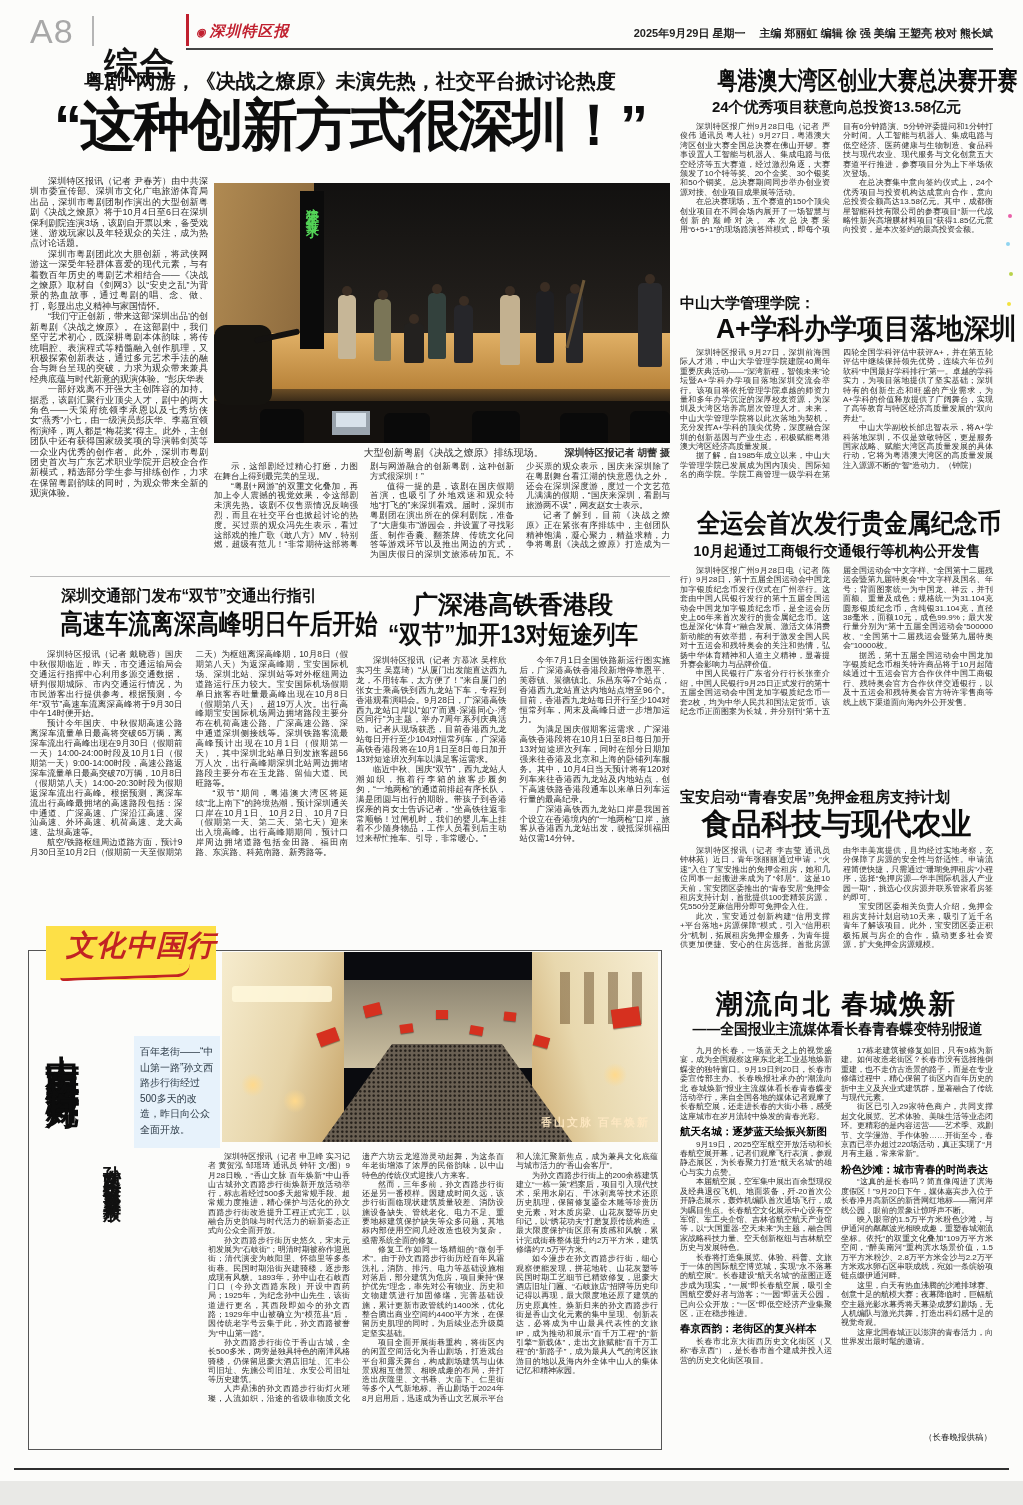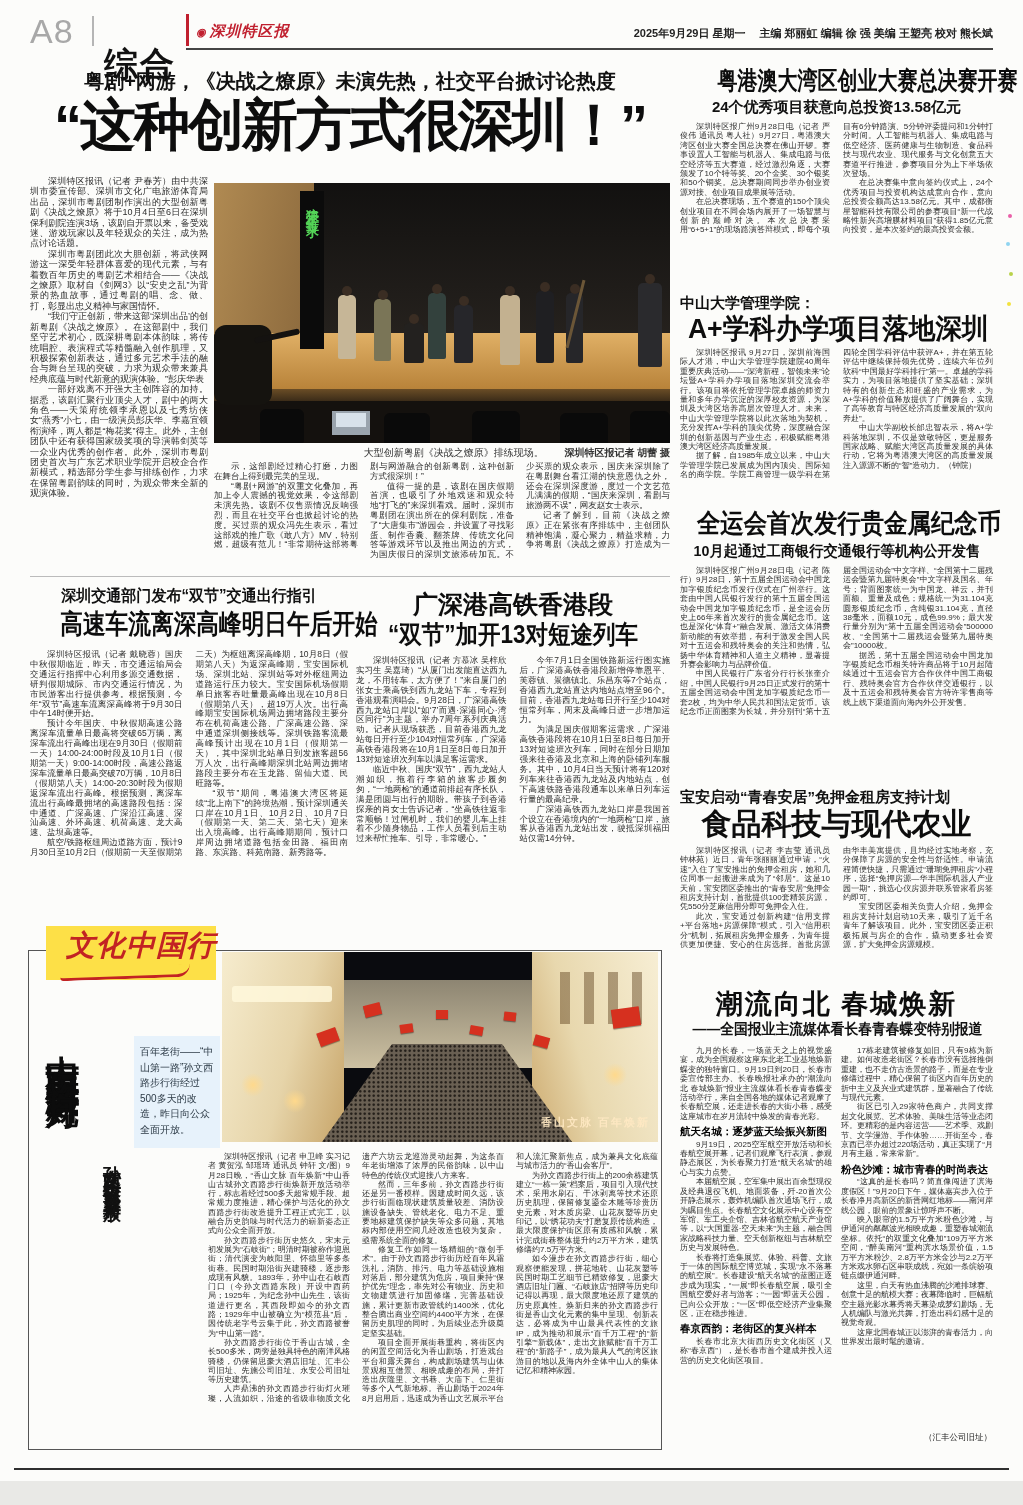--- a/index.html
+++ b/index.html
@@ -224,21 +224,21 @@
       <p>在总决赛集中意向签约仪式上，24个优秀项目与投资机构达成意向合作，意向总投资金额高达13.58亿元。其中，成都衡星智能科技有限公司的参赛项目“新一代战略性新兴高增膜材料项目”获得1.85亿元意向投资，是本次签约的最高投资金额。</p>
     </div>
   <div class="specks">
     <span style="left:1008px;top:214px;background:#e960a8;"></span>
     <span style="left:1006px;top:242px;background:#8fd4f0;"></span>
     <span style="left:1009px;top:272px;background:#b9d24a;"></span>
     <span style="left:1007px;top:302px;background:#f2e23e;"></span>
   </div>
 
   <div class="abs ra-kicker" style="top:294px;">中山大学管理学院：</div>
-  <div class="abs headline ra-headline" style="top:310px;font-size:28px;"><span style="transform:scaleX(.95);">A+学科办学项目落地深圳</span></div>
+  <div class="abs headline ra-headline" style="top:310px;font-size:28px;margin-left:28px;"><span style="transform:scaleX(.95);">A+学科办学项目落地深圳</span></div>
   <div class="abs body cols2 ra-body" style="top:348px;height:148px;">
       <p>深圳特区报讯 9月27日，深圳前海国际人才港，中山大学管理学院建院40周年重要庆典活动——“深湾新程，智领未来”论坛暨A+学科办学项目落地深圳交流会举行。该项目将依托管理学院卓越的师资力量和多年办学沉淀的深厚校友资源，为深圳及大湾区培养高层次管理人才。未来，中山大学管理学院将以此次落地为契机，充分发挥A+学科的顶尖优势，深度融合深圳的创新基因与产业生态，积极赋能粤港澳大湾区经济高质量发展。</p>
       <p>据了解，自1985年成立以来，中山大学管理学院已发展成为国内顶尖、国际知名的商学院。学院工商管理一级学科在第四轮全国学科评估中获评A+，并在第五轮评估中继续保持领先优势，连续六年位列软科“中国最好学科排行”第一。卓越的学科实力，为项目落地提供了坚实基础；深圳特有的创新生态和旺盛的产业需求，为A+学科的价值释放提供了广阔舞台，实现了高等教育与特区经济高质量发展的“双向奔赴”。</p>
       <p>中山大学副校长邰忠智表示，将A+学科落地深圳，不仅是致敬特区，更是服务国家战略、赋能大湾区高质量发展的具体行动，它将为粤港澳大湾区的高质量发展注入源源不断的“智”造动力。（钟院）</p>
     </div>
 
   <div class="abs headline ra-headline" style="top:506px;font-size:26px;"><span style="transform:scaleX(.9);">全运会首次发行贵金属纪念币</span></div>
   <div class="abs ra-sub" style="top:542px;"><span style="display:inline-block;transform:scaleX(.95);">10月起通过工商银行交通银行等机构公开发售</span></div>
   <div class="abs body cols2 ra-body" style="top:566px;height:212px;">
       <p>深圳特区报广州9月28日电（记者 陈行）9月28日，第十五届全国运动会中国龙加字银质纪念币发行仪式在广州举行。这套由中国人民银行发行的第十五届全国运动会中国龙加字银质纪念币，是全运会历史上66年来首次发行的贵金属纪念币。这也是深化“体育+”融合发展、激活文体消费新动能的有效举措，有利于激发全国人民对十五运会和残特奥会的关注和热情，弘扬中华体育精神和人道主义精神，显著提升赛会影响力与品牌价值。</p>
@@ -267,21 +267,21 @@
     </div>
   <div class="abs body a5col" style="left:841px;top:1046px;height:386px;">
       <p>17栋老建筑被修复如旧，只有9栋为新建。如何改造老街区？长春市没有选择推倒重建，也不走仿古造景的路子，而是在专业修缮过程中，精心保留了街区内百年历史的折中主义及兴业式建筑群，显著融合了传统与现代元素。</p>
       <p>街区已引入29家特色商户，共同支撑起文化展览、艺术体验、美味生活等业态闭环。更精彩的是内容运营——艺术季、戏剧节、文学漫游、手作体验……开街至今，春京西已举办超过220场活动，真正实现了“月月有主题，常来常新”。</p>
       <h4>粉色沙滩：城市青春的时尚表达</h4>
       <p>“这真的是长春吗？简直像闯进了滨海度假区！”9月20日下午，媒体嘉宾步入位于长春净月高新区的新晋网红地标——南河岸线公园，眼前的景象让惊呼声不断。</p>
       <p>映入眼帘的1.5万平方米粉色沙滩，与伊通河的粼粼波光相映成趣，重塑春城潮流坐标。依托“的双重文化叠加”109万平方米空间，“醉美南河”重构滨水场景价值，1.5万平方米粉沙、2.8万平方米金沙与2.2万平方米戏水卵石区串联成线，宛如一条缤纷项链点缀伊通河畔。</p>
       <p>这里，白天有热血沸腾的沙滩排球赛、创意十足的航模大赛；夜幕降临时，巨幅航空主题光影水幕秀将天幕染成梦幻剧场，无人机编队与激光共舞，打造出科幻感十足的视觉奇观。</p>
       <p>这座北国春城正以澎湃的青春活力，向世界发出最时髦的邀请。</p>
     </div>
-  <div class="abs a5credit">（汇丰公司旧址）</div>
+  <div class="abs a5credit">（长春晚报供稿）</div>
 
   <div class="abs foot-rule"></div>
   <div class="abs marks" style="left:14px;top:1486px;">
     <i style="background:#8fd4f0;"></i>
       <i style="background:#bfe6f5;"></i>
       <i style="background:#f4a8c8;"></i>
     <i style="background:#f8cadd;"></i>
       <i style="background:#bdbdbd;"></i>
       <i style="background:#e560a4;"></i>
     <i style="background:#f2ea3e;"></i>

